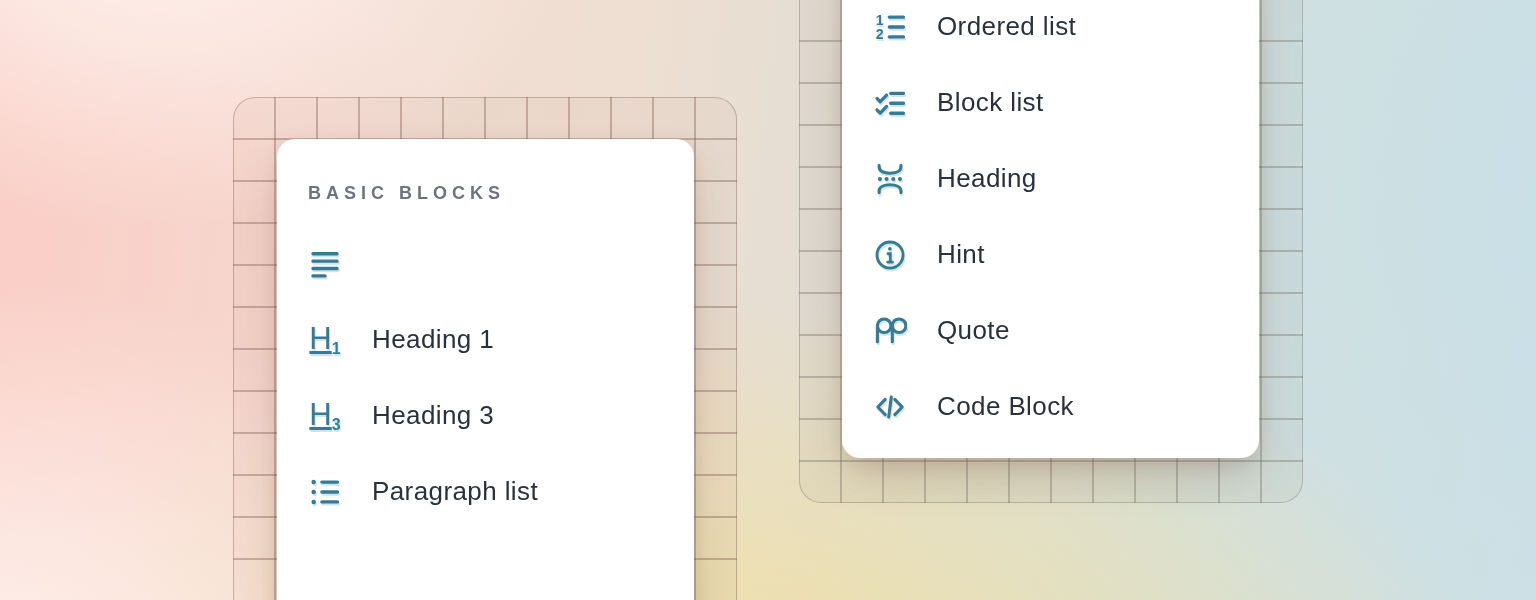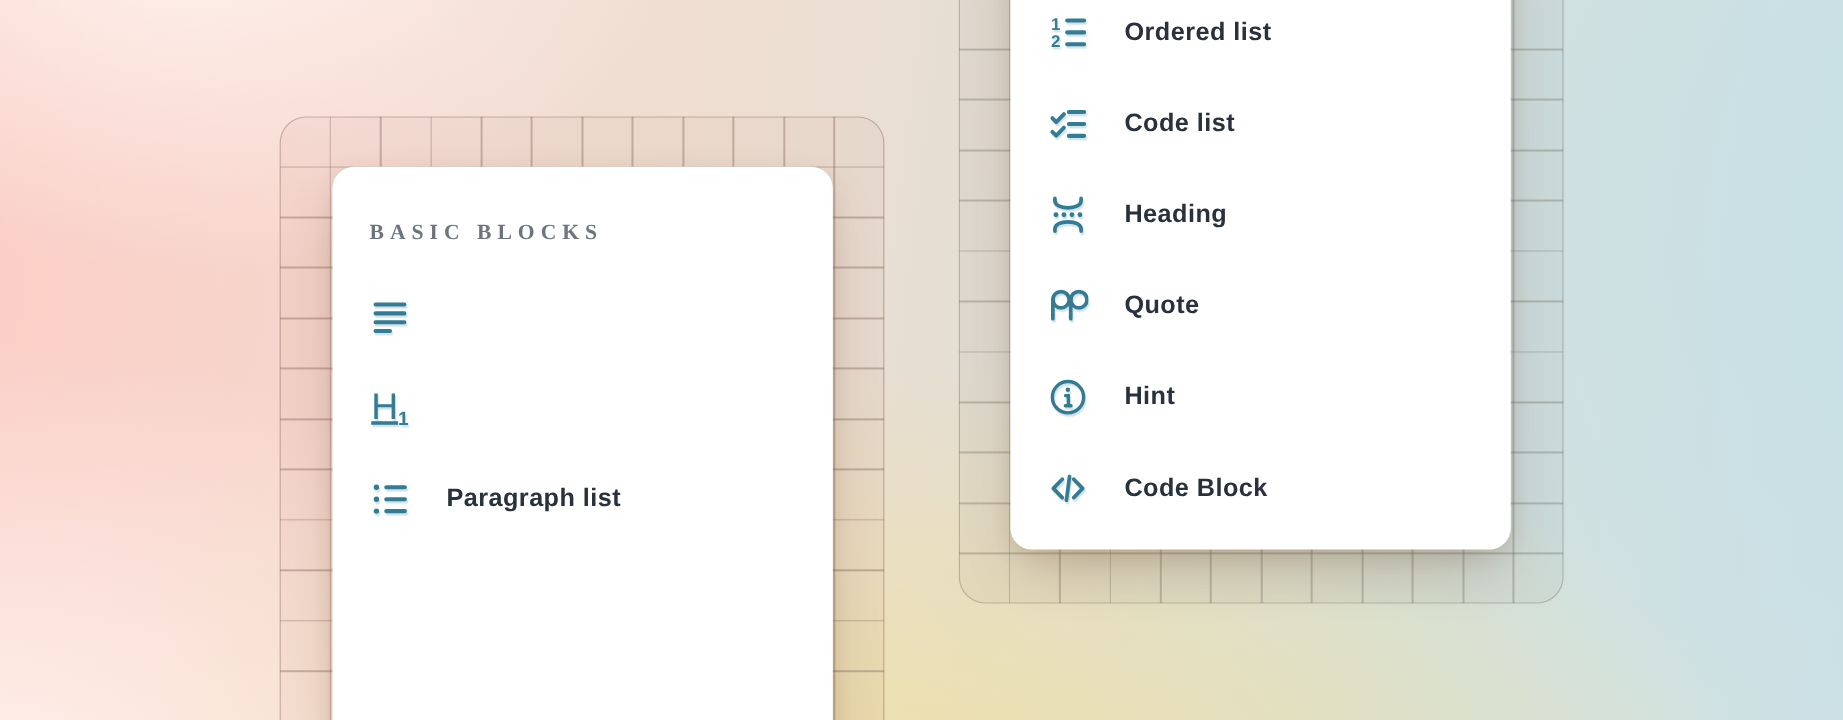--- a/index.html
+++ b/index.html
@@ -31,21 +31,21 @@
 
   .card{
     position:absolute; width:417px; background:var(--card-bg,#fff); border-radius:18px;
     box-shadow:0 22px 45px -10px rgba(110,70,45,.28), 0 6px 16px rgba(110,70,45,.10);
   }
   .card-left{ left:277px; top:139px; height:500px; }
   .card-right{ left:842px; top:-62px; height:520px; }
 
   .section-label{
     margin:44px 0 0 31px; font-size:18px; font-weight:700; letter-spacing:5px;
-    color:var(--label-color,#6e747e); line-height:21px;font-family:Liberation Serif, serif;
+    color:var(--label-color,#6e747e); line-height:21px;
   }
   .card-left .menu{ margin-top:22px; }
   .card-right .menu{ padding-top:51px; }
 
   .menu-item{
     height:76px; display:flex; align-items:center; gap:30px; padding-left:31px;
     cursor:pointer;
   }
 
   .icon{
@@ -53,21 +53,21 @@
     display:flex; align-items:center; justify-content:center;
     color:var(--icon-color,#3a7a90);
     filter:drop-shadow(1.5px 2.5px 0 var(--icon-shadow,#c9e7f2));
   }
   .icon svg{ width:34px; height:34px; display:block; }
 
   .hicon{ font-size:31px; font-weight:400; line-height:1; color:var(--icon-color,#3a7a90);text-decoration:underline; }
   .hicon sub{ font-size:16px; font-weight:700; vertical-align:-5px; letter-spacing:0; }
 
   .label{
-    font-size:21px; font-weight:700; letter-spacing:.4px;
+    font-size:26px; font-weight:400; letter-spacing:.4px;
     color:var(--item-text,#28313c); line-height:1.2;
   }
 </style>
 </head>
 <body>
 
 <div class="stage">
 
   <div class="grid grid-left"></div>
   <div class="grid grid-right"></div>
@@ -80,23 +80,30 @@
             <svg viewBox="0 0 24 24" fill="none" stroke="currentColor" stroke-linecap="round">
               <path stroke-width="2.4" d="M3.5 4.8h17M3.5 10h17M3.5 15.2h17M3.5 20.4h8.5"></path>
             </svg>
           </span>
   </div>
 
   <div class="menu-item">
     <span class="icon">
             <span class="hicon">H<sub>1</sub></span>
           </span>
+    <span class="label">Heading 1</span>
   </div>
 
 
+  <div class="menu-item">
+    <span class="icon">
+            <span class="hicon">H<sub>3</sub></span>
+          </span>
+    <span class="label">Heading 3</span>
+  </div>
 
   <div class="menu-item">
     <span class="icon">
             <svg viewBox="0 0 24 24" fill="none" stroke="currentColor" stroke-linecap="round">
               <path stroke-width="3.2" d="M4 5h.01M4 12h.01M4 19h.01"></path>
               <path stroke-width="2.4" d="M9.8 5h11M9.8 12h11M9.8 19h11"></path>
             </svg>
           </span>
     <span class="label">Paragraph list</span>
   </div>
@@ -116,55 +123,55 @@
     <span class="label">Ordered list</span>
   </div>
 
   <div class="menu-item">
     <span class="icon">
             <svg viewBox="0 0 24 24" fill="none" stroke="currentColor" stroke-linecap="round" stroke-linejoin="round">
               <path stroke-width="2.4" d="M12.5 5.2h9M12.5 12.2h9M12.5 19.2h9"></path>
               <path stroke-width="2.3" d="M2.8 8.8l2.3 2.3 4.5-4.7M2.8 16.8l2.3 2.3 4.5-4.7"></path>
             </svg>
           </span>
-    <span class="label">Code list</span>
+    <span class="label">Block list</span>
   </div>
 
   <div class="menu-item">
     <span class="icon">
             <svg viewBox="0 0 24 24" fill="none" stroke="currentColor" stroke-linecap="round">
               <path stroke-width="2.2" d="M4.3 2.4v1.2c0 2.8 3.4 4.3 7.7 4.3s7.7-1.5 7.7-4.3V2.4"></path>
               <path stroke-width="2.2" d="M4.3 21.6v-1.2c0-2.8 3.4-4.3 7.7-4.3s7.7 1.5 7.7 4.3v1.2"></path>
               <path stroke-width="2.9" d="M4.9 12h.01M9.6 12h.01M14.3 12h.01M19 12h.01"></path>
             </svg>
           </span>
     <span class="label">Heading</span>
   </div>
 
   <div class="menu-item">
     <span class="icon">
             <svg viewBox="0 0 24 24" fill="none" stroke="currentColor" stroke-linecap="round">
+              <circle cx="12" cy="12" r="9.2" stroke-width="2"></circle>
+              <path stroke-width="2.6" d="M11.9 7.6h.01"></path>
+              <path stroke-width="2" d="M10.6 11.1h1.6v5.8M10.4 17h3.4"></path>
+            </svg>
+          </span>
+    <span class="label">Hint</span>
+  </div>
+
+  <div class="menu-item">
+    <span class="icon">
+            <svg viewBox="0 0 24 24" fill="none" stroke="currentColor" stroke-linecap="round">
               <circle cx="7.9" cy="8.3" r="4.8" stroke-width="2.2"></circle>
               <path stroke-width="2.2" d="M3.1 8.3v11.2"></path>
               <circle cx="18.4" cy="8.3" r="4.8" stroke-width="2.2"></circle>
               <path stroke-width="2.2" d="M13.6 8.3v11.2"></path>
             </svg>
           </span>
     <span class="label">Quote</span>
-  </div>
-
-  <div class="menu-item">
-    <span class="icon">
-            <svg viewBox="0 0 24 24" fill="none" stroke="currentColor" stroke-linecap="round">
-              <circle cx="12" cy="12" r="9.2" stroke-width="2"></circle>
-              <path stroke-width="2.6" d="M11.9 7.6h.01"></path>
-              <path stroke-width="2" d="M10.6 11.1h1.6v5.8M10.4 17h3.4"></path>
-            </svg>
-          </span>
-    <span class="label">Hint</span>
   </div>
 
   <div class="menu-item">
     <span class="icon">
             <svg viewBox="0 0 24 24" fill="none" stroke="currentColor" stroke-linecap="round" stroke-linejoin="round">
               <path stroke-width="2.2" d="M8.6 6.6L3.4 12l5.2 5.4M15.4 6.6L20.6 12l-5.2 5.4"></path>
               <path stroke-width="2.2" d="M12.9 5l-1.8 14"></path>
             </svg>
           </span>
     <span class="label">Code Block</span>

